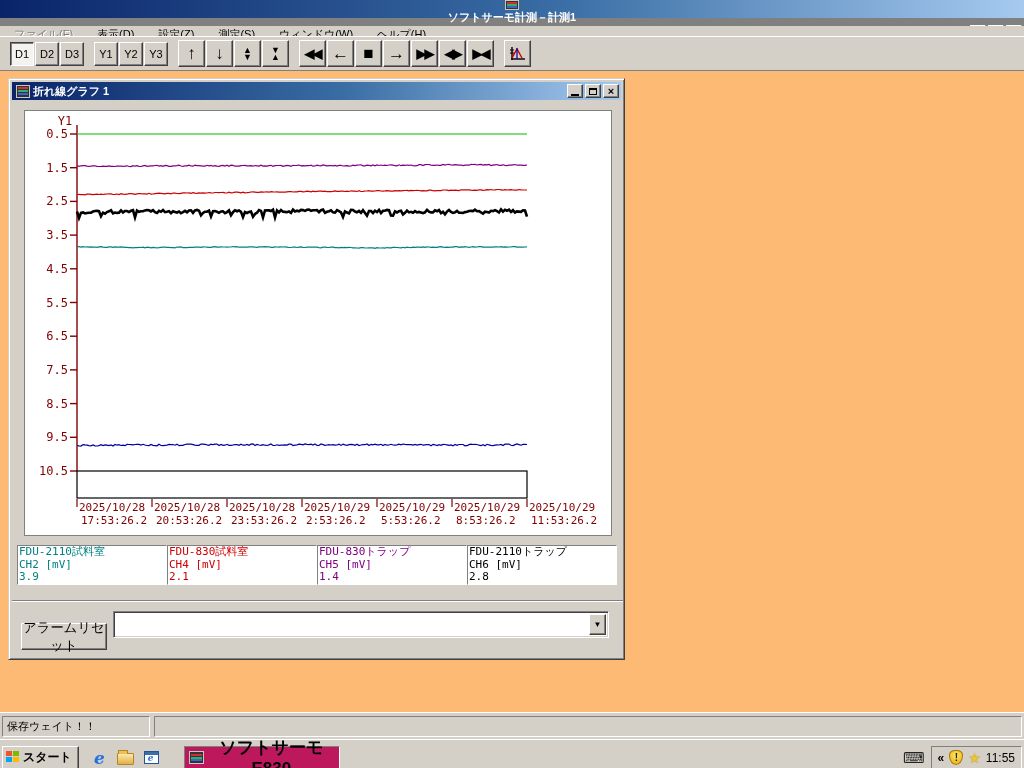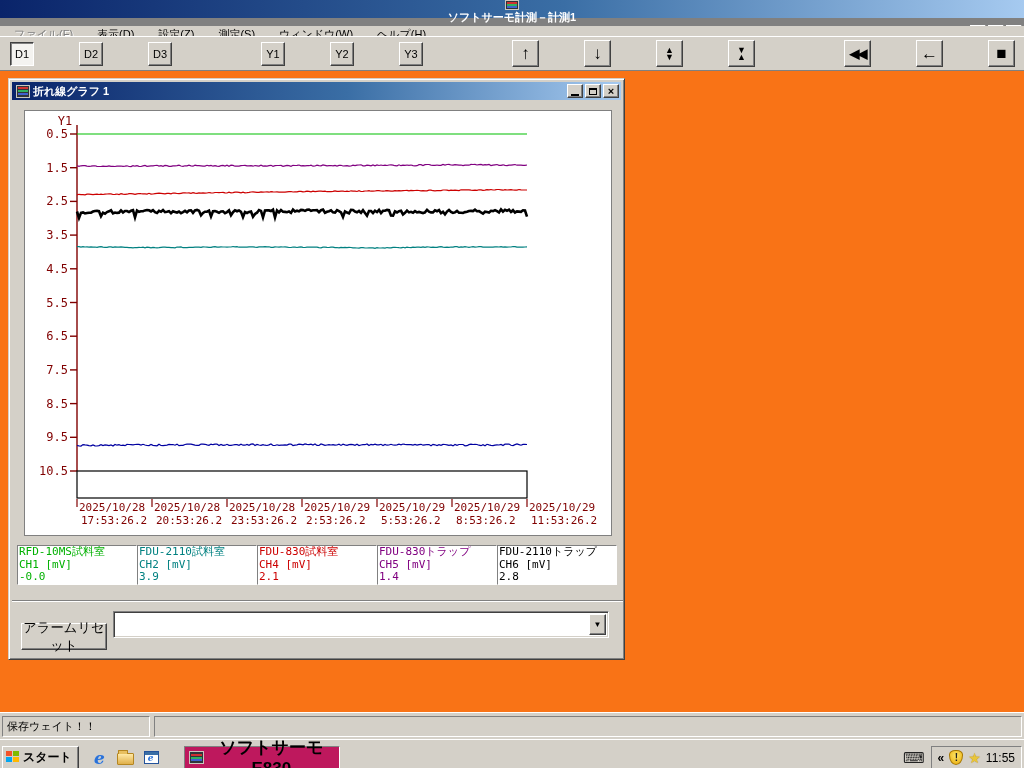--- a/index.html
+++ b/index.html
@@ -1,20 +1,20 @@
 <!DOCTYPE html>
 <html><head>
 <meta charset="utf-8">
 <style>
   * { margin:0; padding:0; box-sizing:border-box; }
   html,body { width:1024px; height:768px; overflow:hidden;
     font-family:"Liberation Sans","DejaVu Sans",sans-serif; font-size:11px; background:#808080; }
 
   
-  .chrome { background:#D4D0C8;gap:44px; }
+  .chrome { background:#D4D0C8; }
   .raised { border:1px solid; border-color:#FFFFFF #404040 #404040 #FFFFFF;
             box-shadow: inset -1px -1px 0 #808080, inset 1px 1px 0 #D4D0C8; }
   .sunken { border:1px solid; border-color:#808080 #FFFFFF #FFFFFF #808080;
             box-shadow: inset 1px 1px 0 #404040, inset -1px -1px 0 #D4D0C8; }
   .sunken-lite { border:1px solid; border-color:#808080 #FFFFFF #FFFFFF #808080; }
 
   #titlebar { position:absolute; left:0; top:0; width:1024px; height:18px;
     background:linear-gradient(90deg,#0A246A 0%,#3A6EA5 55%,#A6CAF0 100%);
     display:flex; align-items:center; color:#fff; font-weight:bold; padding:0 2px;flex-direction:column; }
   .app-ico { width:14px; height:13px; margin:0 3px 0 2px; background:#30343a; border:1px solid #c9c6bd;
@@ -40,21 +40,21 @@
   .tbtn { height:24px; min-width:24px; background:#D4D0C8; border:1px solid;
     border-color:#FFFFFF #404040 #404040 #FFFFFF; box-shadow:inset -1px -1px 0 #808080;
     display:flex; flex-direction:column; align-items:center; justify-content:center;
     font-size:11px; color:#000; margin-right:1px; }
   .tbtn.pressed { border-color:#404040 #FFFFFF #FFFFFF #404040; box-shadow:inset 1px 1px 0 #808080; background:#F4F3F0; }
   .tbtn.big { height:27px; min-width:27px; font-size:17px; font-weight:bold; }
   .tbtn .stk { font-size:9px; line-height:7px; font-weight:bold; }
   .tbtn .dbl { letter-spacing:-2px; font-size:13px; font-weight:bold; }
   .tb-gap { width:9px; }
 
-  #mdi { position:absolute; left:0; top:71px; width:1024px; height:641px; background:#f97316; }
+  #mdi { position:absolute; left:0; top:71px; width:1024px; height:641px; background:#fdba74; }
 
   #child { position:absolute; left:8px; top:7px; width:617px; height:582px;
     background:#D4D0C8; border:1px solid; border-color:#D4D0C8 #404040 #404040 #D4D0C8;
     box-shadow:inset 1px 1px 0 #fff, inset -1px -1px 0 #808080; padding:3px; }
   #child-titlebar { height:18px; background:linear-gradient(90deg,#0A246A 0%,#3A6EA5 55%,#A6CAF0 100%);
     display:flex; align-items:center; color:#fff; font-weight:bold; padding:0 2px; }
   #child-client { position:relative; height:556px; background:#D4D0C8; }
 
   #graph-panel { position:absolute; left:12px; top:10px; width:588px; height:426px;
     background:#fff; border:1px solid #808080; }
@@ -268,25 +268,20 @@
             <text x="506" y="413" font-size="11" fill="#800000">11:53:26.2</text>
             <polyline points="52.0,23.0 54.0,23.0 56.0,23.0 58.0,23.0 60.0,23.0 62.0,23.0 64.0,23.0 66.0,23.0 68.0,23.0 70.0,23.0 72.0,23.0 74.0,23.0 76.0,23.0 78.0,23.0 80.0,23.0 82.0,23.0 84.0,23.0 86.0,23.0 88.0,23.0 90.0,23.0 92.0,23.0 94.0,23.0 96.0,23.0 98.0,23.0 100.0,23.0 102.0,23.0 104.0,23.0 106.0,23.0 108.0,23.0 110.0,23.0 112.0,23.0 114.0,23.0 116.0,23.0 118.0,23.0 120.0,23.0 122.0,23.0 124.0,23.0 126.0,23.0 128.0,23.0 130.0,23.0 132.0,23.0 134.0,23.0 136.0,23.0 138.0,23.0 140.0,23.0 142.0,23.0 144.0,23.0 146.0,23.0 148.0,23.0 150.0,23.0 152.0,23.0 154.0,23.0 156.0,23.0 158.0,23.0 160.0,23.0 162.0,23.0 164.0,23.0 166.0,23.0 168.0,23.0 170.0,23.0 172.0,23.0 174.0,23.0 176.0,23.0 178.0,23.0 180.0,23.0 182.0,23.0 184.0,23.0 186.0,23.0 188.0,23.0 190.0,23.0 192.0,23.0 194.0,23.0 196.0,23.0 198.0,23.0 200.0,23.0 202.0,23.0 204.0,23.0 206.0,23.0 208.0,23.0 210.0,23.0 212.0,23.0 214.0,23.0 216.0,23.0 218.0,23.0 220.0,23.0 222.0,23.0 224.0,23.0 226.0,23.0 228.0,23.0 230.0,23.0 232.0,23.0 234.0,23.0 236.0,23.0 238.0,23.0 240.0,23.0 242.0,23.0 244.0,23.0 246.0,23.0 248.0,23.0 250.0,23.0 252.0,23.0 254.0,23.0 256.0,23.0 258.0,23.0 260.0,23.0 262.0,23.0 264.0,23.0 266.0,23.0 268.0,23.0 270.0,23.0 272.0,23.0 274.0,23.0 276.0,23.0 278.0,23.0 280.0,23.0 282.0,23.0 284.0,23.0 286.0,23.0 288.0,23.0 290.0,23.0 292.0,23.0 294.0,23.0 296.0,23.0 298.0,23.0 300.0,23.0 302.0,23.0 304.0,23.0 306.0,23.0 308.0,23.0 310.0,23.0 312.0,23.0 314.0,23.0 316.0,23.0 318.0,23.0 320.0,23.0 322.0,23.0 324.0,23.0 326.0,23.0 328.0,23.0 330.0,23.0 332.0,23.0 334.0,23.0 336.0,23.0 338.0,23.0 340.0,23.0 342.0,23.0 344.0,23.0 346.0,23.0 348.0,23.0 350.0,23.0 352.0,23.0 354.0,23.0 356.0,23.0 358.0,23.0 360.0,23.0 362.0,23.0 364.0,23.0 366.0,23.0 368.0,23.0 370.0,23.0 372.0,23.0 374.0,23.0 376.0,23.0 378.0,23.0 380.0,23.0 382.0,23.0 384.0,23.0 386.0,23.0 388.0,23.0 390.0,23.0 392.0,23.0 394.0,23.0 396.0,23.0 398.0,23.0 400.0,23.0 402.0,23.0 404.0,23.0 406.0,23.0 408.0,23.0 410.0,23.0 412.0,23.0 414.0,23.0 416.0,23.0 418.0,23.0 420.0,23.0 422.0,23.0 424.0,23.0 426.0,23.0 428.0,23.0 430.0,23.0 432.0,23.0 434.0,23.0 436.0,23.0 438.0,23.0 440.0,23.0 442.0,23.0 444.0,23.0 446.0,23.0 448.0,23.0 450.0,23.0 452.0,23.0 454.0,23.0 456.0,23.0 458.0,23.0 460.0,23.0 462.0,23.0 464.0,23.0 466.0,23.0 468.0,23.0 470.0,23.0 472.0,23.0 474.0,23.0 476.0,23.0 478.0,23.0 480.0,23.0 482.0,23.0 484.0,23.0 486.0,23.0 488.0,23.0 490.0,23.0 492.0,23.0 494.0,23.0 496.0,23.0 498.0,23.0 500.0,23.0 502.0,23.0" fill="none" stroke="#00C000" stroke-width="1.2"></polyline>
             <polyline points="52.0,54.7 54.0,55.4 56.0,54.8 58.0,54.6 60.0,54.7 62.0,55.1 64.0,55.3 66.0,55.1 68.0,54.8 70.0,54.8 72.0,55.4 74.0,55.5 76.0,55.5 78.0,55.2 80.0,55.3 82.0,55.3 84.0,54.9 86.0,55.3 88.0,55.3 90.0,55.5 92.0,55.2 94.0,55.2 96.0,55.0 98.0,55.4 100.0,55.2 102.0,54.8 104.0,55.5 106.0,55.6 108.0,54.6 110.0,55.2 112.0,54.7 114.0,55.4 116.0,55.5 118.0,54.9 120.0,54.4 122.0,55.3 124.0,55.1 126.0,54.9 128.0,54.9 130.0,54.5 132.0,54.3 134.0,55.1 136.0,54.6 138.0,55.4 140.0,54.4 142.0,54.6 144.0,55.3 146.0,55.3 148.0,54.9 150.0,54.8 152.0,54.7 154.0,54.2 156.0,55.0 158.0,55.4 160.0,54.8 162.0,54.9 164.0,54.2 166.0,54.8 168.0,55.2 170.0,54.2 172.0,54.7 174.0,54.7 176.0,54.9 178.0,55.1 180.0,55.1 182.0,54.3 184.0,54.9 186.0,54.4 188.0,55.2 190.0,54.7 192.0,55.2 194.0,55.3 196.0,54.6 198.0,54.4 200.0,55.1 202.0,54.2 204.0,55.3 206.0,54.2 208.0,54.4 210.0,55.2 212.0,55.1 214.0,55.1 216.0,54.6 218.0,54.5 220.0,54.4 222.0,54.8 224.0,54.8 226.0,54.7 228.0,55.2 230.0,54.5 232.0,54.8 234.0,55.1 236.0,54.1 238.0,55.1 240.0,54.8 242.0,55.1 244.0,54.7 246.0,54.3 248.0,55.3 250.0,54.6 252.0,54.5 254.0,54.5 256.0,54.4 258.0,55.4 260.0,54.9 262.0,54.4 264.0,54.7 266.0,55.3 268.0,54.3 270.0,54.5 272.0,54.3 274.0,54.0 276.0,54.8 278.0,54.7 280.0,54.8 282.0,54.6 284.0,54.7 286.0,54.1 288.0,55.2 290.0,55.0 292.0,54.2 294.0,54.6 296.0,54.9 298.0,54.0 300.0,54.4 302.0,54.9 304.0,54.7 306.0,54.5 308.0,54.8 310.0,54.4 312.0,55.0 314.0,54.4 316.0,54.3 318.0,55.0 320.0,54.8 322.0,54.7 324.0,55.1 326.0,55.0 328.0,54.2 330.0,54.6 332.0,54.1 334.0,54.0 336.0,53.8 338.0,54.8 340.0,54.9 342.0,54.2 344.0,54.4 346.0,54.9 348.0,54.0 350.0,54.8 352.0,54.0 354.0,54.5 356.0,54.0 358.0,54.5 360.0,54.2 362.0,54.5 364.0,54.0 366.0,53.9 368.0,54.1 370.0,54.7 372.0,54.8 374.0,53.8 376.0,54.7 378.0,54.2 380.0,54.3 382.0,54.0 384.0,54.4 386.0,54.0 388.0,54.6 390.0,54.8 392.0,54.7 394.0,53.6 396.0,53.6 398.0,54.5 400.0,53.6 402.0,53.5 404.0,53.5 406.0,54.1 408.0,54.4 410.0,54.4 412.0,54.0 414.0,54.3 416.0,54.4 418.0,53.5 420.0,54.1 422.0,53.5 424.0,53.4 426.0,54.0 428.0,54.2 430.0,53.7 432.0,53.8 434.0,54.2 436.0,54.0 438.0,54.6 440.0,54.1 442.0,54.0 444.0,54.2 446.0,53.4 448.0,53.5 450.0,53.4 452.0,54.0 454.0,53.6 456.0,53.4 458.0,54.1 460.0,53.6 462.0,53.9 464.0,53.4 466.0,54.5 468.0,54.1 470.0,53.8 472.0,53.5 474.0,54.3 476.0,54.3 478.0,53.8 480.0,54.4 482.0,54.6 484.0,54.1 486.0,54.1 488.0,53.8 490.0,53.5 492.0,54.2 494.0,54.2 496.0,54.2 498.0,54.4 500.0,54.4 502.0,54.0" fill="none" stroke="#800080" stroke-width="1.2"></polyline>
             <polyline points="52.0,83.9 54.0,83.3 56.0,83.6 58.0,83.7 60.0,83.9 62.0,83.2 64.0,83.2 66.0,83.4 68.0,83.7 70.0,83.4 72.0,83.2 74.0,83.5 76.0,83.1 78.0,83.5 80.0,83.2 82.0,83.0 84.0,82.9 86.0,82.9 88.0,83.5 90.0,83.4 92.0,83.0 94.0,83.5 96.0,82.7 98.0,83.2 100.0,83.3 102.0,83.2 104.0,82.6 106.0,82.7 108.0,82.9 110.0,83.3 112.0,82.8 114.0,82.5 116.0,82.7 118.0,82.8 120.0,82.9 122.0,83.1 124.0,82.3 126.0,83.1 128.0,83.0 130.0,82.7 132.0,82.4 134.0,82.2 136.0,82.4 138.0,82.6 140.0,82.8 142.0,82.4 144.0,82.4 146.0,82.8 148.0,82.0 150.0,82.2 152.0,82.5 154.0,82.7 156.0,82.3 158.0,81.9 160.0,81.9 162.0,82.0 164.0,81.8 166.0,82.3 168.0,81.7 170.0,82.2 172.0,82.4 174.0,81.9 176.0,82.1 178.0,81.9 180.0,82.1 182.0,82.0 184.0,81.5 186.0,81.9 188.0,82.0 190.0,81.5 192.0,81.5 194.0,81.6 196.0,81.5 198.0,81.4 200.0,81.9 202.0,82.0 204.0,81.2 206.0,81.8 208.0,81.6 210.0,81.2 212.0,81.2 214.0,81.3 216.0,81.8 218.0,81.1 220.0,81.8 222.0,81.7 224.0,81.4 226.0,81.0 228.0,80.9 230.0,81.1 232.0,81.3 234.0,81.3 236.0,80.8 238.0,81.1 240.0,81.0 242.0,80.8 244.0,81.2 246.0,80.6 248.0,80.9 250.0,81.0 252.0,80.8 254.0,81.1 256.0,81.2 258.0,81.1 260.0,81.1 262.0,80.8 264.0,80.6 266.0,80.5 268.0,81.0 270.0,80.8 272.0,80.8 274.0,80.3 276.0,80.3 278.0,80.8 280.0,80.6 282.0,80.2 284.0,80.4 286.0,80.9 288.0,80.2 290.0,80.7 292.0,80.3 294.0,80.2 296.0,80.2 298.0,80.4 300.0,80.1 302.0,80.7 304.0,80.6 306.0,80.7 308.0,80.4 310.0,79.9 312.0,80.4 314.0,80.3 316.0,80.2 318.0,80.1 320.0,80.5 322.0,80.2 324.0,80.5 326.0,79.8 328.0,80.2 330.0,80.1 332.0,80.5 334.0,79.7 336.0,80.5 338.0,80.3 340.0,80.0 342.0,80.0 344.0,79.6 346.0,80.2 348.0,80.2 350.0,80.0 352.0,79.7 354.0,79.6 356.0,80.0 358.0,80.1 360.0,79.9 362.0,79.6 364.0,79.8 366.0,80.2 368.0,80.2 370.0,79.7 372.0,79.9 374.0,79.7 376.0,79.9 378.0,79.7 380.0,79.5 382.0,79.4 384.0,79.8 386.0,79.4 388.0,79.6 390.0,79.5 392.0,79.4 394.0,79.5 396.0,79.9 398.0,79.6 400.0,79.9 402.0,79.8 404.0,79.1 406.0,79.1 408.0,79.7 410.0,79.8 412.0,79.7 414.0,79.7 416.0,79.6 418.0,79.0 420.0,79.0 422.0,79.2 424.0,79.7 426.0,79.2 428.0,79.3 430.0,79.2 432.0,79.3 434.0,79.6 436.0,78.8 438.0,78.9 440.0,78.8 442.0,78.8 444.0,78.8 446.0,79.2 448.0,79.3 450.0,79.2 452.0,79.4 454.0,78.8 456.0,78.9 458.0,79.3 460.0,79.2 462.0,78.7 464.0,78.9 466.0,78.5 468.0,79.0 470.0,78.9 472.0,78.5 474.0,78.5 476.0,78.8 478.0,79.2 480.0,78.6 482.0,79.0 484.0,78.8 486.0,78.6 488.0,79.0 490.0,79.1 492.0,79.1 494.0,78.5 496.0,78.9 498.0,79.0 500.0,79.0 502.0,79.0" fill="none" stroke="#CC0000" stroke-width="1.2"></polyline>
             <polyline points="52.0,100.5 54.0,107.1 56.0,101.9 58.0,101.4 60.0,102.5 62.0,102.1 64.0,101.7 66.0,101.6 68.0,100.5 70.0,100.0 72.0,99.9 74.0,100.2 76.0,105.2 78.0,101.7 80.0,102.7 82.0,101.1 84.0,100.3 86.0,99.3 88.0,102.4 90.0,101.5 92.0,101.9 94.0,101.7 96.0,99.4 98.0,101.5 100.0,100.0 102.0,100.0 104.0,101.1 106.0,99.8 108.0,99.2 110.0,106.4 112.0,99.5 114.0,100.8 116.0,100.3 118.0,100.2 120.0,99.4 122.0,99.0 124.0,99.3 126.0,100.4 128.0,99.1 130.0,101.2 132.0,102.0 134.0,99.8 136.0,100.7 138.0,99.1 140.0,101.1 142.0,100.7 144.0,100.1 146.0,102.1 148.0,100.3 150.0,100.9 152.0,101.5 154.0,100.5 156.0,102.2 158.0,101.1 160.0,99.9 162.0,101.3 164.0,99.5 166.0,99.3 168.0,101.9 170.0,99.4 172.0,98.9 174.0,99.8 176.0,104.3 178.0,102.0 180.0,100.7 182.0,100.7 184.0,99.7 186.0,105.5 188.0,100.3 190.0,100.1 192.0,100.8 194.0,101.8 196.0,100.5 198.0,100.3 200.0,102.1 202.0,101.1 204.0,99.4 206.0,104.2 208.0,101.2 210.0,99.4 212.0,100.3 214.0,99.5 216.0,100.8 218.0,106.1 220.0,101.1 222.0,102.0 224.0,100.9 226.0,100.5 228.0,105.8 230.0,103.0 232.0,101.7 234.0,99.0 236.0,99.9 238.0,106.5 240.0,99.5 242.0,99.4 244.0,99.4 246.0,100.1 248.0,98.7 250.0,106.5 252.0,99.5 254.0,101.4 256.0,99.1 258.0,100.7 260.0,100.9 262.0,101.2 264.0,100.4 266.0,101.9 268.0,98.6 270.0,100.4 272.0,99.7 274.0,100.4 276.0,98.9 278.0,99.1 280.0,99.9 282.0,98.8 284.0,98.5 286.0,99.8 288.0,99.3 290.0,99.3 292.0,99.2 294.0,101.1 296.0,99.2 298.0,98.6 300.0,101.8 302.0,100.8 304.0,100.2 306.0,99.3 308.0,101.4 310.0,101.7 312.0,99.1 314.0,100.1 316.0,101.4 318.0,106.0 320.0,100.4 322.0,101.6 324.0,102.3 326.0,98.9 328.0,99.0 330.0,100.6 332.0,101.3 334.0,100.0 336.0,101.8 338.0,99.2 340.0,101.9 342.0,104.7 344.0,100.0 346.0,100.0 348.0,102.0 350.0,99.7 352.0,101.0 354.0,98.8 356.0,102.1 358.0,99.8 360.0,99.7 362.0,98.9 364.0,99.2 366.0,104.6 368.0,104.7 370.0,100.4 372.0,101.5 374.0,100.2 376.0,99.8 378.0,103.4 380.0,101.8 382.0,99.6 384.0,101.4 386.0,100.8 388.0,101.8 390.0,100.2 392.0,101.4 394.0,100.9 396.0,101.4 398.0,102.1 400.0,101.3 402.0,98.8 404.0,100.7 406.0,101.4 408.0,101.5 410.0,99.4 412.0,100.3 414.0,99.1 416.0,102.2 418.0,100.7 420.0,103.4 422.0,100.6 424.0,98.9 426.0,100.9 428.0,101.9 430.0,101.4 432.0,99.9 434.0,101.8 436.0,101.8 438.0,102.0 440.0,101.1 442.0,100.8 444.0,100.0 446.0,99.9 448.0,100.1 450.0,98.7 452.0,100.2 454.0,100.1 456.0,101.4 458.0,102.6 460.0,100.7 462.0,101.0 464.0,101.5 466.0,99.8 468.0,100.1 470.0,99.1 472.0,100.2 474.0,101.5 476.0,98.4 478.0,100.7 480.0,98.9 482.0,99.8 484.0,98.7 486.0,101.0 488.0,99.2 490.0,101.5 492.0,100.4 494.0,100.6 496.0,100.8 498.0,99.3 500.0,99.5 502.0,105.7" fill="none" stroke="#000000" stroke-width="2.6"></polyline>
             <polyline points="52.0,135.7 54.0,135.7 56.0,136.2 58.0,135.7 60.0,136.0 62.0,135.9 64.0,136.1 66.0,135.9 68.0,136.1 70.0,136.0 72.0,136.3 74.0,135.8 76.0,135.7 78.0,136.2 80.0,136.3 82.0,136.3 84.0,135.9 86.0,135.8 88.0,136.3 90.0,135.9 92.0,136.2 94.0,136.1 96.0,135.9 98.0,136.1 100.0,136.4 102.0,136.4 104.0,136.6 106.0,136.6 108.0,136.8 110.0,136.5 112.0,136.7 114.0,136.4 116.0,136.5 118.0,136.2 120.0,136.8 122.0,136.2 124.0,136.3 126.0,136.8 128.0,136.3 130.0,136.7 132.0,136.8 134.0,136.6 136.0,136.3 138.0,136.1 140.0,136.1 142.0,136.4 144.0,136.3 146.0,136.6 148.0,136.7 150.0,136.8 152.0,136.0 154.0,136.1 156.0,135.9 158.0,136.7 160.0,136.6 162.0,136.6 164.0,136.4 166.0,136.4 168.0,136.3 170.0,136.1 172.0,136.1 174.0,136.2 176.0,136.3 178.0,135.8 180.0,136.0 182.0,136.1 184.0,136.4 186.0,136.3 188.0,135.9 190.0,135.7 192.0,136.1 194.0,136.1 196.0,135.9 198.0,136.0 200.0,136.0 202.0,136.2 204.0,136.0 206.0,136.0 208.0,135.5 210.0,135.9 212.0,135.6 214.0,136.2 216.0,136.0 218.0,136.1 220.0,136.1 222.0,136.2 224.0,135.8 226.0,135.8 228.0,135.8 230.0,136.2 232.0,136.3 234.0,135.9 236.0,135.9 238.0,135.8 240.0,135.7 242.0,135.8 244.0,135.8 246.0,136.4 248.0,136.3 250.0,135.8 252.0,136.0 254.0,136.1 256.0,135.8 258.0,136.0 260.0,135.8 262.0,136.1 264.0,136.5 266.0,136.5 268.0,136.0 270.0,136.2 272.0,136.5 274.0,136.1 276.0,135.9 278.0,136.3 280.0,136.5 282.0,136.2 284.0,136.2 286.0,136.0 288.0,136.1 290.0,136.2 292.0,136.2 294.0,136.7 296.0,136.8 298.0,136.1 300.0,136.1 302.0,136.4 304.0,136.5 306.0,136.2 308.0,136.2 310.0,136.7 312.0,136.5 314.0,136.8 316.0,136.4 318.0,136.7 320.0,136.3 322.0,136.7 324.0,136.3 326.0,136.5 328.0,136.9 330.0,136.9 332.0,137.0 334.0,137.1 336.0,136.6 338.0,136.6 340.0,137.0 342.0,137.0 344.0,136.8 346.0,136.8 348.0,136.8 350.0,137.3 352.0,136.6 354.0,137.0 356.0,137.0 358.0,136.9 360.0,137.1 362.0,136.5 364.0,136.9 366.0,136.8 368.0,136.3 370.0,136.4 372.0,136.5 374.0,136.7 376.0,136.8 378.0,136.3 380.0,136.9 382.0,136.2 384.0,136.5 386.0,136.6 388.0,136.2 390.0,136.3 392.0,136.1 394.0,136.2 396.0,136.3 398.0,135.9 400.0,136.4 402.0,135.9 404.0,136.0 406.0,136.3 408.0,136.2 410.0,136.3 412.0,136.3 414.0,135.8 416.0,135.7 418.0,136.2 420.0,136.3 422.0,136.1 424.0,136.3 426.0,136.0 428.0,136.2 430.0,135.7 432.0,135.7 434.0,136.3 436.0,135.9 438.0,136.2 440.0,135.7 442.0,136.0 444.0,136.3 446.0,136.0 448.0,135.7 450.0,136.2 452.0,136.0 454.0,135.7 456.0,135.7 458.0,136.2 460.0,136.1 462.0,136.2 464.0,136.2 466.0,136.1 468.0,136.2 470.0,135.9 472.0,135.9 474.0,136.0 476.0,135.7 478.0,136.2 480.0,135.9 482.0,136.1 484.0,136.0 486.0,136.0 488.0,135.5 490.0,135.6 492.0,136.1 494.0,136.0 496.0,136.1 498.0,136.1 500.0,136.0 502.0,135.8" fill="none" stroke="#008080" stroke-width="1.2"></polyline>
             <polyline points="52.0,334.5 54.0,334.9 56.0,335.1 58.0,333.6 60.0,333.9 62.0,334.1 64.0,334.6 66.0,334.9 68.0,333.9 70.0,334.9 72.0,335.0 74.0,334.6 76.0,333.6 78.0,334.6 80.0,333.9 82.0,334.1 84.0,334.6 86.0,334.0 88.0,335.0 90.0,333.5 92.0,334.2 94.0,333.7 96.0,334.5 98.0,334.2 100.0,334.7 102.0,333.4 104.0,333.5 106.0,333.6 108.0,333.9 110.0,333.5 112.0,333.4 114.0,333.4 116.0,334.0 118.0,333.3 120.0,334.0 122.0,334.5 124.0,334.6 126.0,333.5 128.0,334.4 130.0,334.6 132.0,334.8 134.0,333.2 136.0,334.5 138.0,334.6 140.0,334.3 142.0,334.1 144.0,333.4 146.0,333.6 148.0,333.5 150.0,334.2 152.0,333.1 154.0,334.7 156.0,334.4 158.0,334.3 160.0,333.5 162.0,333.1 164.0,333.2 166.0,333.2 168.0,333.7 170.0,334.2 172.0,334.4 174.0,334.3 176.0,333.0 178.0,333.1 180.0,333.3 182.0,333.9 184.0,334.3 186.0,333.1 188.0,333.7 190.0,333.2 192.0,333.1 194.0,334.5 196.0,333.4 198.0,334.3 200.0,334.2 202.0,333.3 204.0,334.4 206.0,334.4 208.0,334.0 210.0,333.6 212.0,333.7 214.0,334.3 216.0,333.2 218.0,334.2 220.0,334.2 222.0,333.4 224.0,334.3 226.0,333.2 228.0,332.9 230.0,334.5 232.0,333.4 234.0,334.0 236.0,334.4 238.0,333.6 240.0,334.2 242.0,334.5 244.0,333.9 246.0,332.9 248.0,334.4 250.0,334.5 252.0,333.8 254.0,334.4 256.0,334.2 258.0,334.2 260.0,333.8 262.0,334.1 264.0,333.1 266.0,333.0 268.0,334.5 270.0,334.1 272.0,333.8 274.0,333.2 276.0,333.4 278.0,333.8 280.0,332.9 282.0,333.4 284.0,333.6 286.0,333.1 288.0,334.0 290.0,333.0 292.0,334.4 294.0,334.5 296.0,333.0 298.0,333.6 300.0,334.4 302.0,334.0 304.0,333.6 306.0,334.0 308.0,333.6 310.0,334.1 312.0,334.0 314.0,333.2 316.0,334.4 318.0,333.2 320.0,333.9 322.0,334.4 324.0,333.7 326.0,333.4 328.0,333.6 330.0,334.3 332.0,333.3 334.0,334.5 336.0,334.0 338.0,333.7 340.0,333.7 342.0,333.0 344.0,334.5 346.0,333.3 348.0,333.8 350.0,333.1 352.0,333.9 354.0,333.9 356.0,333.3 358.0,334.5 360.0,333.4 362.0,334.2 364.0,334.0 366.0,333.3 368.0,334.0 370.0,334.2 372.0,333.9 374.0,333.2 376.0,333.8 378.0,333.0 380.0,333.4 382.0,333.7 384.0,333.6 386.0,333.6 388.0,334.1 390.0,333.5 392.0,334.1 394.0,333.6 396.0,333.3 398.0,334.2 400.0,333.8 402.0,333.5 404.0,333.6 406.0,334.8 408.0,333.3 410.0,333.8 412.0,334.5 414.0,333.6 416.0,334.4 418.0,333.4 420.0,333.5 422.0,333.8 424.0,334.3 426.0,333.9 428.0,334.9 430.0,333.4 432.0,334.3 434.0,333.5 436.0,333.5 438.0,333.5 440.0,334.8 442.0,334.7 444.0,333.6 446.0,333.2 448.0,333.5 450.0,333.4 452.0,333.5 454.0,334.2 456.0,334.7 458.0,333.6 460.0,334.7 462.0,333.3 464.0,333.9 466.0,334.3 468.0,334.6 470.0,334.2 472.0,333.9 474.0,334.0 476.0,333.4 478.0,334.6 480.0,333.2 482.0,333.2 484.0,333.0 486.0,334.3 488.0,334.6 490.0,333.6 492.0,333.0 494.0,333.6 496.0,334.2 498.0,333.4 500.0,333.3 502.0,333.5" fill="none" stroke="#0000A0" stroke-width="1.2"></polyline>
           </svg>
       </div>
       <div id="legend">
-          <div class="leg-cell" style="color: rgb(0, 176, 0);">
-            <div>RFD-10MS試料室</div>
-            <div>CH1 [mV]</div>
-            <div>-0.0</div>
-          </div>
           <div class="leg-cell" style="color: rgb(0, 128, 128);">
             <div>FDU-2110試料室</div>
             <div>CH2 [mV]</div>
             <div>3.9</div>
           </div>
           <div class="leg-cell" style="color: rgb(204, 0, 0);">
             <div>FDU-830試料室</div>
             <div>CH4 [mV]</div>
             <div>2.1</div>
           </div>

